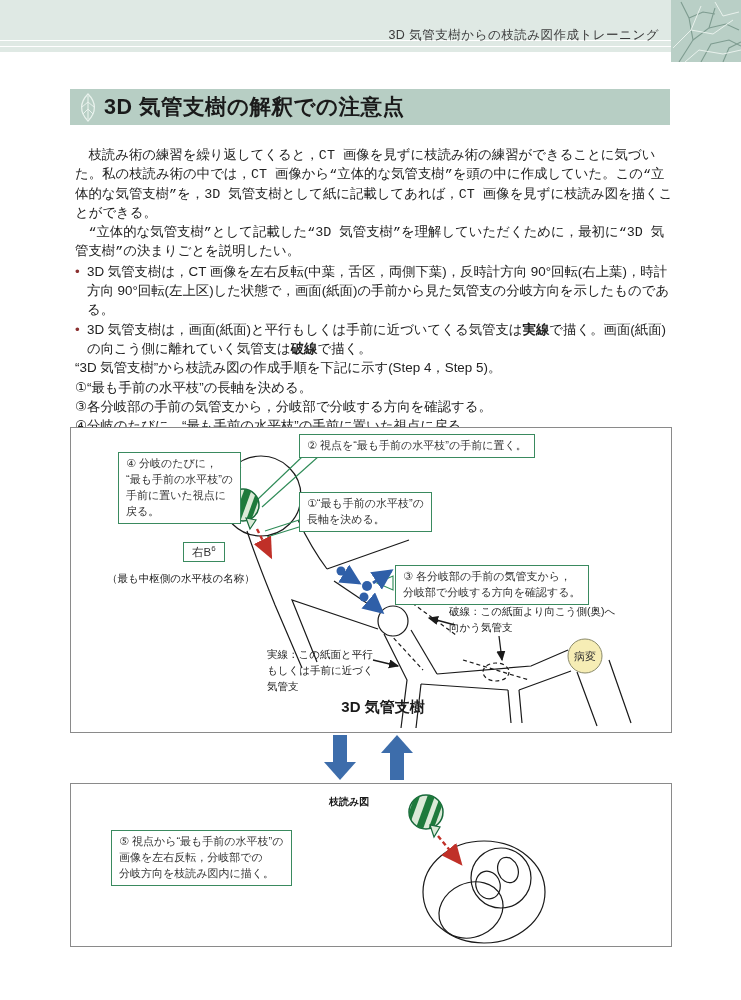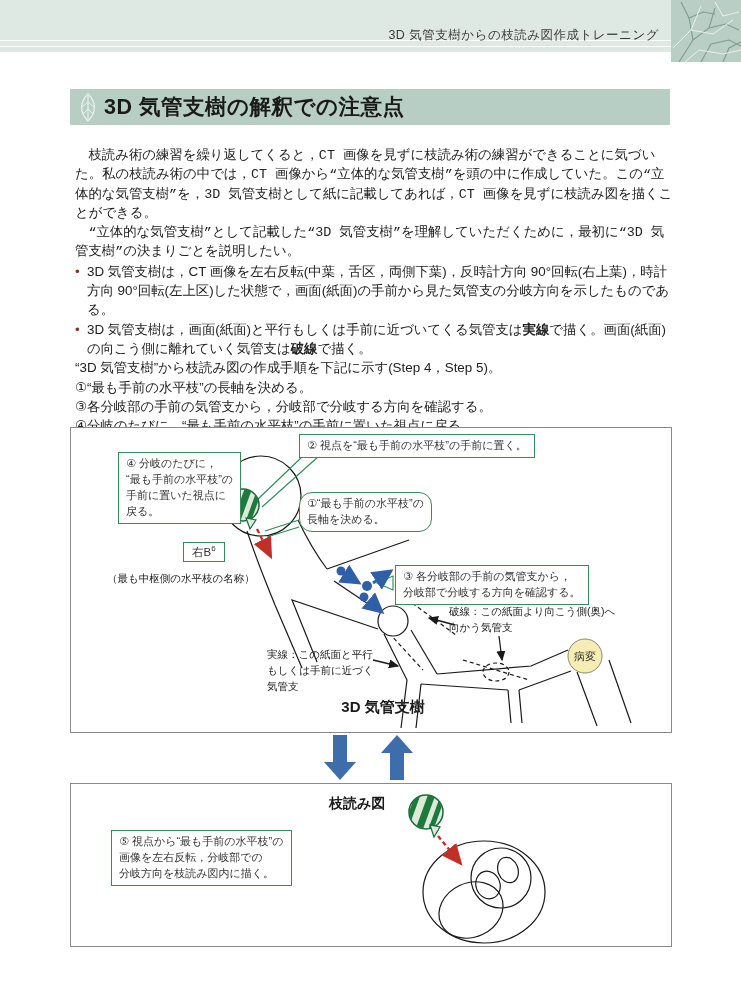--- a/index.html
+++ b/index.html
@@ -31,21 +31,21 @@
   .fig1{left:70px;top:427px;width:600px;height:304px;}
   .fig2{left:70px;top:783px;width:600px;height:162px;}
   .fig svg.canvas{position:absolute;left:0;top:0;}
   .callout{position:absolute;background:#fff;border:1.2px solid #3a8a5f;padding:3px 7px;
            font-size:11px;line-height:1.45;color:#333;white-space:pre-line;}
   .plain-note{position:absolute;font-size:10.5px;line-height:1.5;color:#222;white-space:pre-line;}
   .branch-box{position:absolute;background:#fff;border:1.2px solid #3a8a5f;padding:1px 8px;font-size:11.5px;color:#333;}
   .branch-box sup{font-size:8px;}
   .fig-caption{position:absolute;font-weight:bold;color:#1a1a1a;}
   .fig1-caption{left:232px;top:270px;width:160px;text-align:center;font-size:15px;}
-  .fig2-caption{left:258px;top:11px;font-size:14px;}
+  .fig2-caption{left:258px;top:11px;font-size:10px;}
 
   .transfer-arrows{position:absolute;left:300px;top:734px;width:140px;height:47px;}
   .page-number{position:absolute;left:650px;top:980px;font-size:12.5px;color:#222;margin-top:37px;}
 </style>
 </head>
 <body>
 
 <div class="page">
 
   <div class="header-band"></div>
@@ -179,21 +179,21 @@
         <path d="M428,208 L431,232" marker-end="url(#mBlack)"></path>
         <path d="M302,232 L327,238" marker-end="url(#mBlack)"></path>
       </g>
     </svg>
 
     <div class="callout" style="left:47px;top:24px;">④ 分岐のたびに，
 “最も手前の水平枝”の
 手前に置いた視点に
 戻る。</div>
     <div class="callout" style="left:228px;top:6px;">② 視点を“最も手前の水平枝”の手前に置く。</div>
-    <div class="callout" style="left:228px;top:64px;border-radius:13px;">①“最も手前の水平枝”の
+    <div class="callout" style="left:228px;top:64px;">①“最も手前の水平枝”の
 長軸を決める。</div>
     <div class="callout" style="left:324px;top:137px;">③ 各分岐部の手前の気管支から，
 分岐部で分岐する方向を確認する。</div>
 
     <div class="branch-box" style="left:112px;top:114px;"><span>右B</span><sup>6</sup></div>
     <div class="plain-note" style="left:36px;top:143px;">（最も中枢側の水平枝の名称）</div>
 
     <div class="plain-note" style="left:196px;top:219px;">実線：この紙面と平行
 もしくは手前に近づく
 気管支</div>

